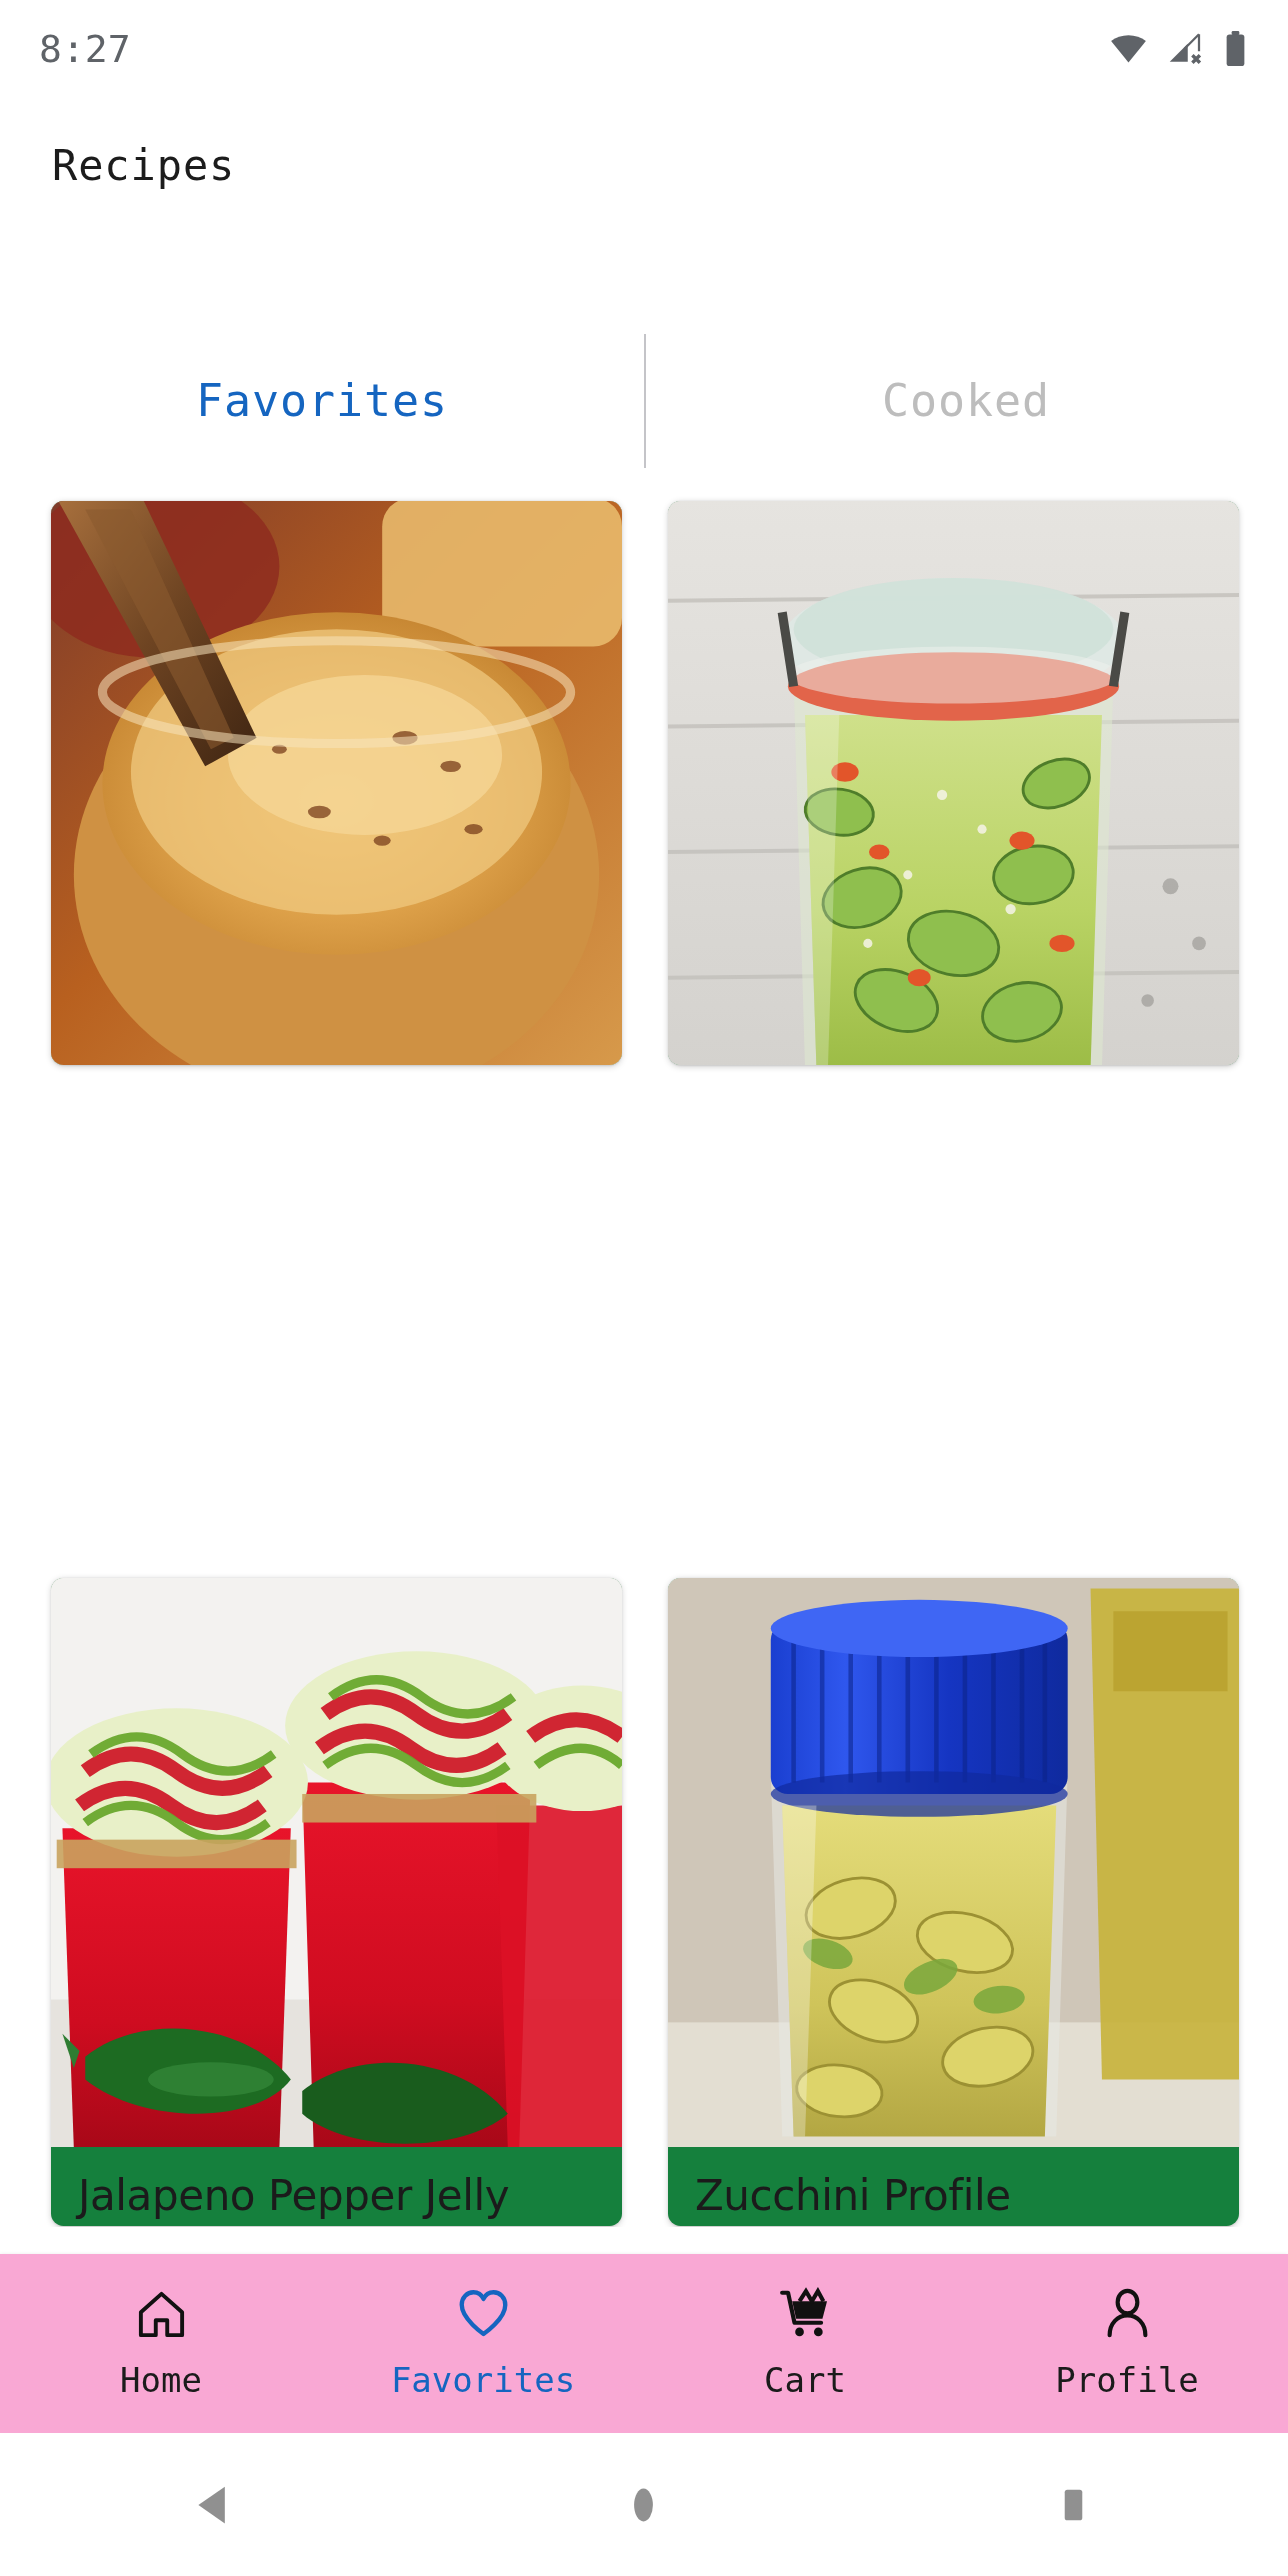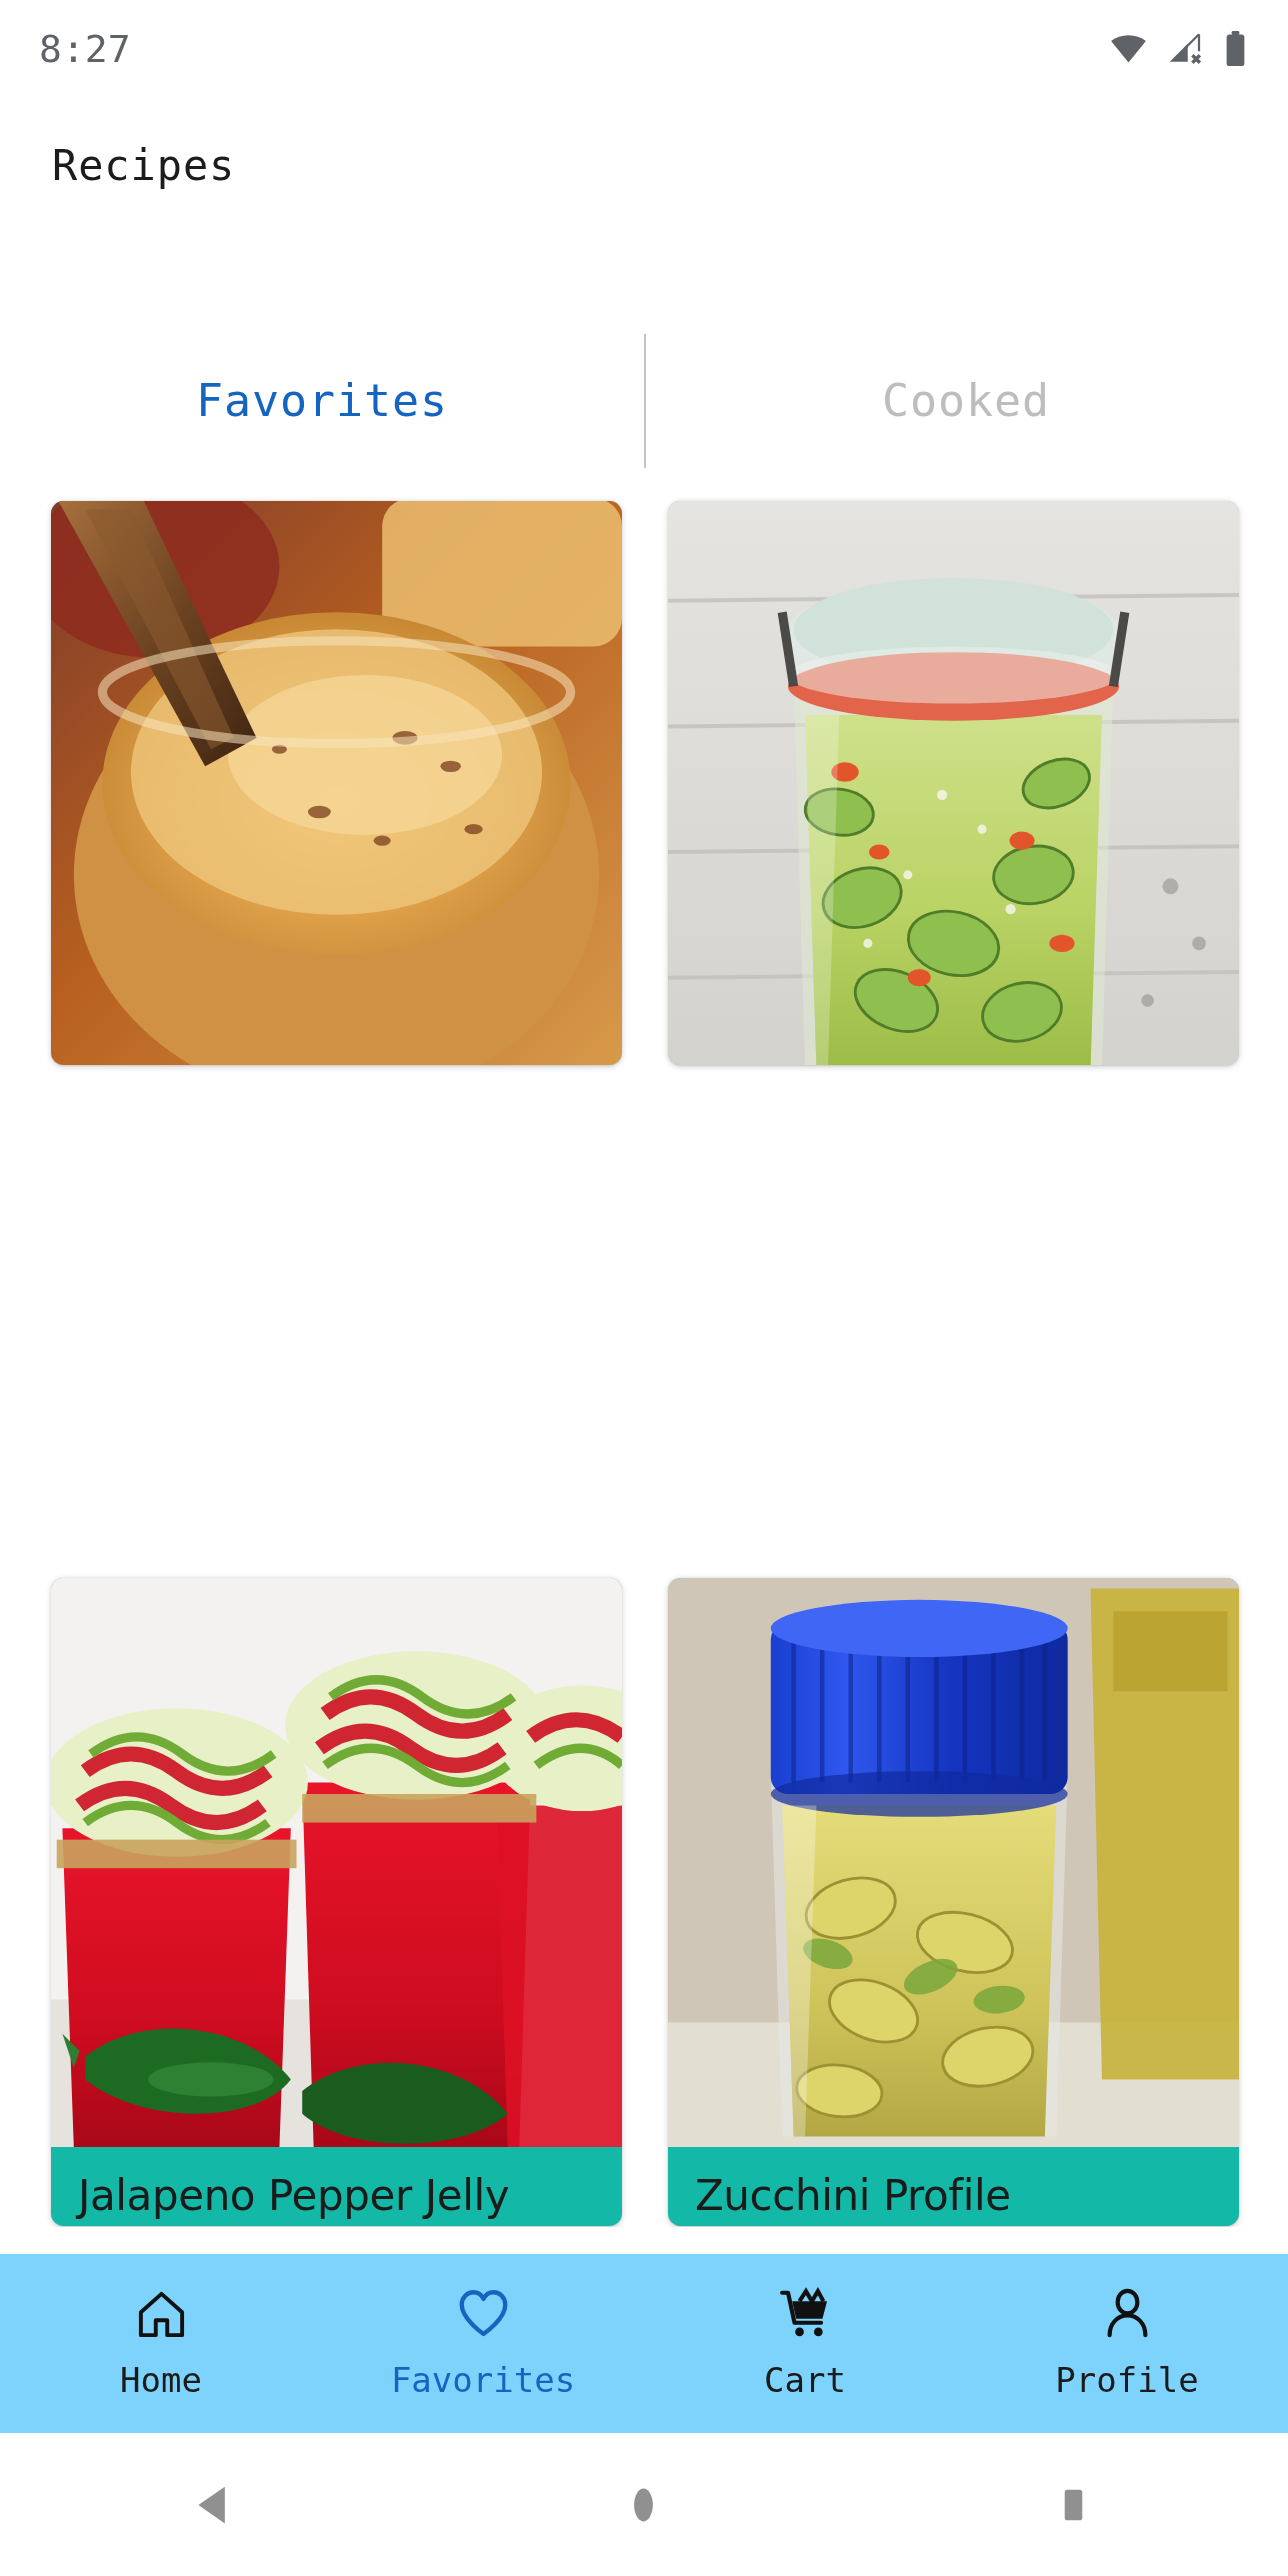--- a/index.html
+++ b/index.html
@@ -50,21 +50,21 @@
     position:absolute; left:644px; top:2.7px; width:1.8px; height:134px;
     background:#c4c4c8;
   }
 
   
   .grid {
     position:absolute; top:496px; left:0; width:1288px; height:1731px;
     overflow:hidden;
   }
   .card {
-    position:absolute; width:571px; background:#14b8a6;
+    position:absolute; width:571px; background:#15803d;
     border-radius:12.5px;
     box-shadow:0 1.8px 6.3px rgba(0,0,0,0.17), 0 0.9px 1.8px rgba(0,0,0,0.10);
     overflow:hidden;
   }
   .card.col-left  { left:51px; }
   .card.col-right { left:668px; }
   .card.row-1 { top:5.4px;    height:564px; }
   .card.row-2 { top:1082px; height:648px; }
 
   .card-img {
@@ -77,21 +77,21 @@
   .card-body { padding:25px 27px 0 27px; }
   .card-title {
     font-family:"DejaVu Sans", sans-serif;
     font-size:42px; line-height:1.16; color:#1b1b1b; font-weight:400;
     letter-spacing:-0.4px;
   }
 
   
   .bottomnav {
     position:absolute; left:0; bottom:143px; width:1288px; height:179px;
-    background:#7dd3fc; display:flex; align-items:center;
+    background:#f9a8d4; display:flex; align-items:center;
     box-shadow:0 -0.9px 2.7px rgba(0,0,0,0.05);
   }
   .navitem {
     flex:1; display:flex; flex-direction:column; align-items:center;
     justify-content:center; gap:14.3px; cursor:pointer;
   }
   .navitem .nav-label {
     font-family:"DejaVu Sans Mono", monospace;
     font-size:34px; color:#1b1b1b; letter-spacing:0px;
   }

